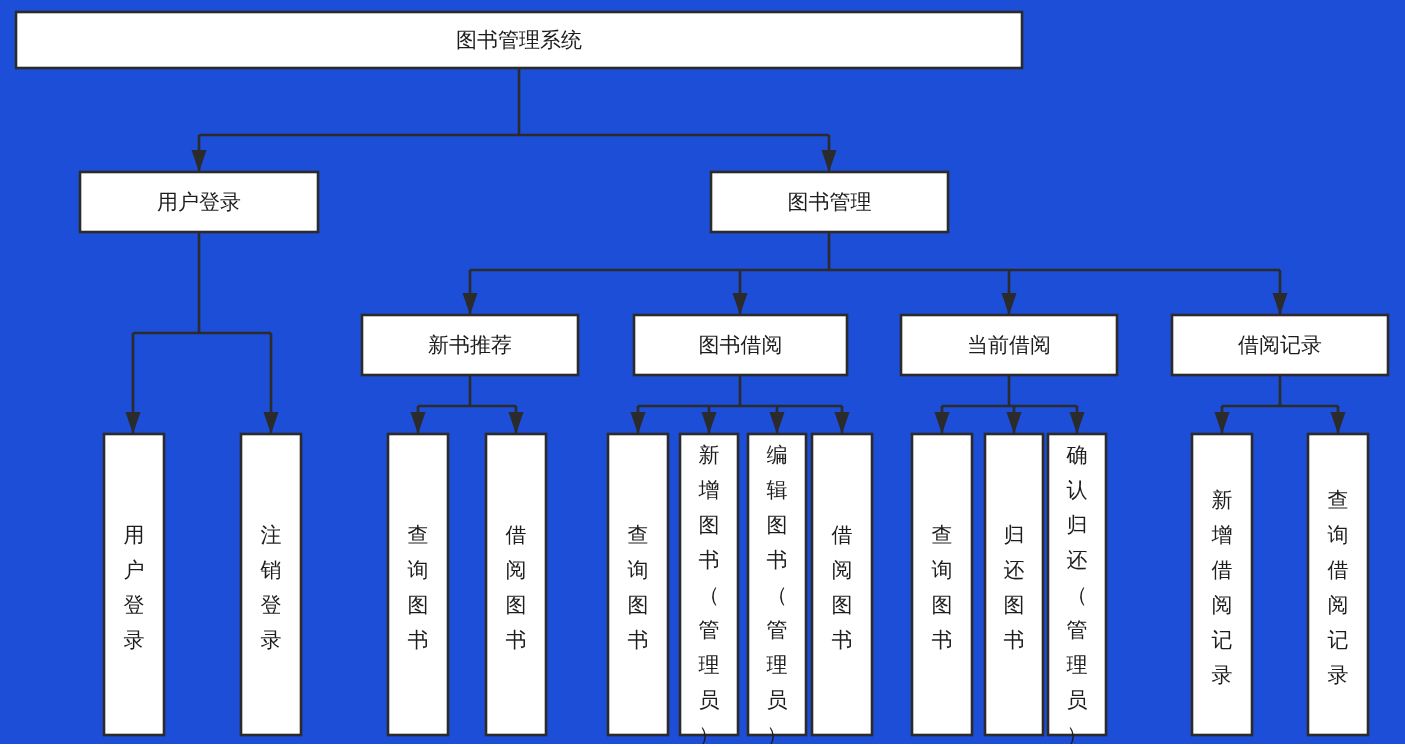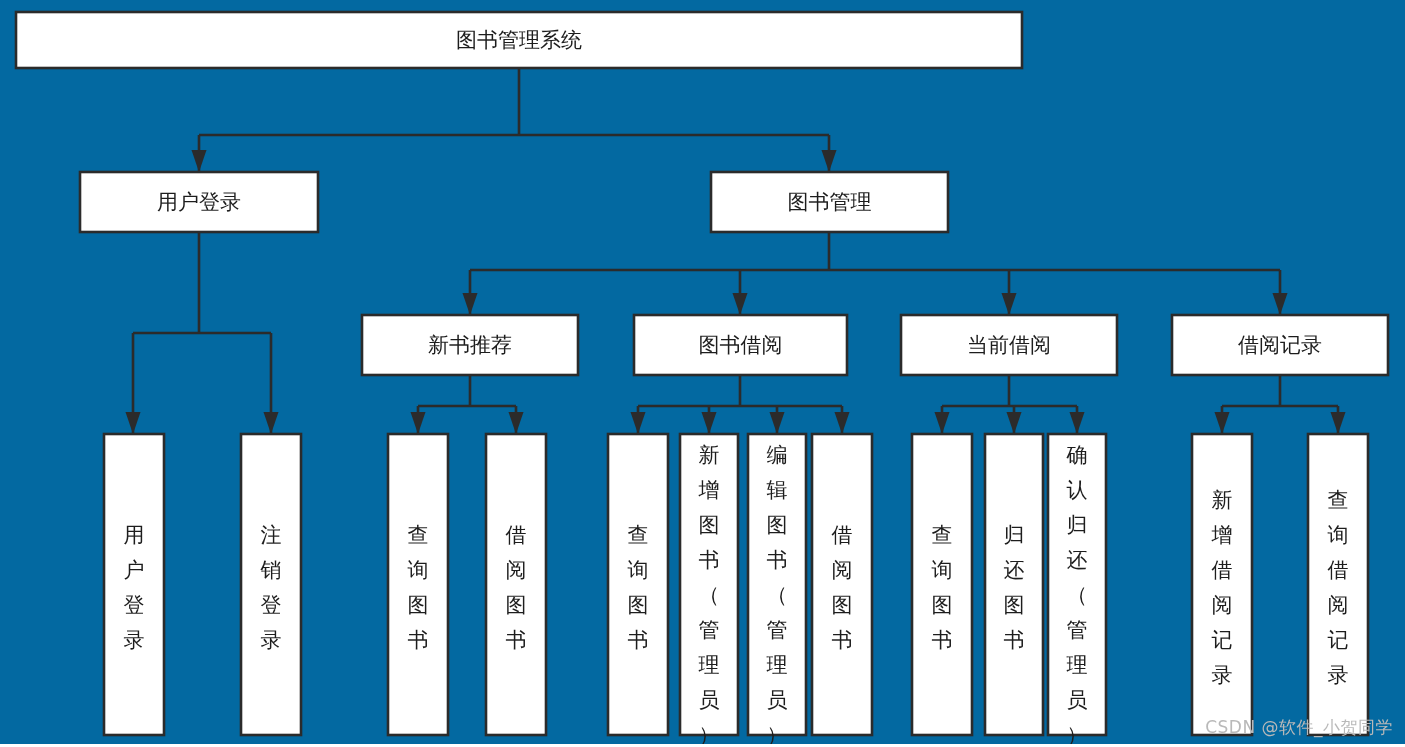--- a/index.html
+++ b/index.html
@@ -7,21 +7,21 @@
     padding: 0;
     background: #ffffff;
   }
   body {
     font-family: "DejaVu Sans", "Liberation Sans", sans-serif;
   }
   #diagram-root {
     position: relative;
     width: 1405px;
     height: 744px;
-    background: #0369a1;
+    background: #1d4ed8;
     overflow: hidden;
   }
   svg#tree-svg {
     position: absolute;
     left: 0;
     top: 0;
     width: 1405px;
     height: 747px;
     display: block;
   }
@@ -215,14 +215,13 @@
           <rect x="1192" y="434" width="60" height="301" class="node-rect"></rect>
           <text x="1222" y="506.8" class="node-label-v"><tspan x="1222" dy="0">新</tspan><tspan x="1222" dy="35">增</tspan><tspan x="1222" dy="35">借</tspan><tspan x="1222" dy="35">阅</tspan><tspan x="1222" dy="35">记</tspan><tspan x="1222" dy="35">录</tspan></text>
         </g>
         <g>
           <rect x="1308" y="434" width="60" height="301" class="node-rect"></rect>
           <text x="1338" y="506.8" class="node-label-v"><tspan x="1338" dy="0">查</tspan><tspan x="1338" dy="35">询</tspan><tspan x="1338" dy="35">借</tspan><tspan x="1338" dy="35">阅</tspan><tspan x="1338" dy="35">记</tspan><tspan x="1338" dy="35">录</tspan></text>
         </g>
       </g>
   </svg>
 
-  <div class="watermark">CSDN @软件_小贺同学</div>
 </div>
 
 </body></html>

